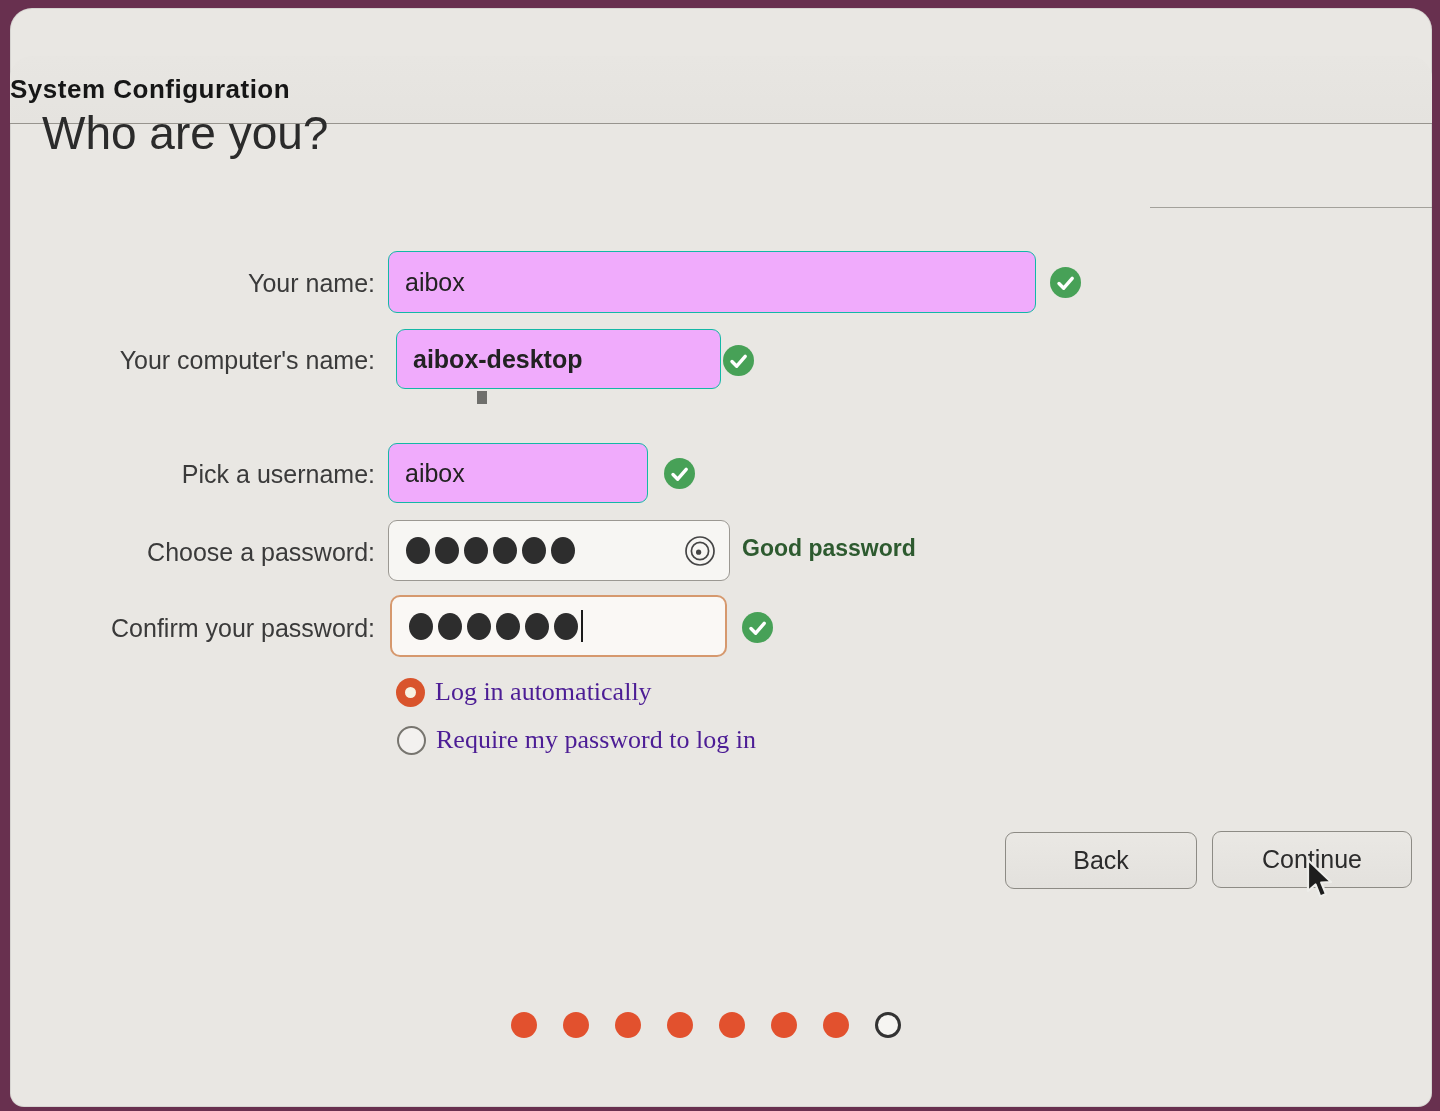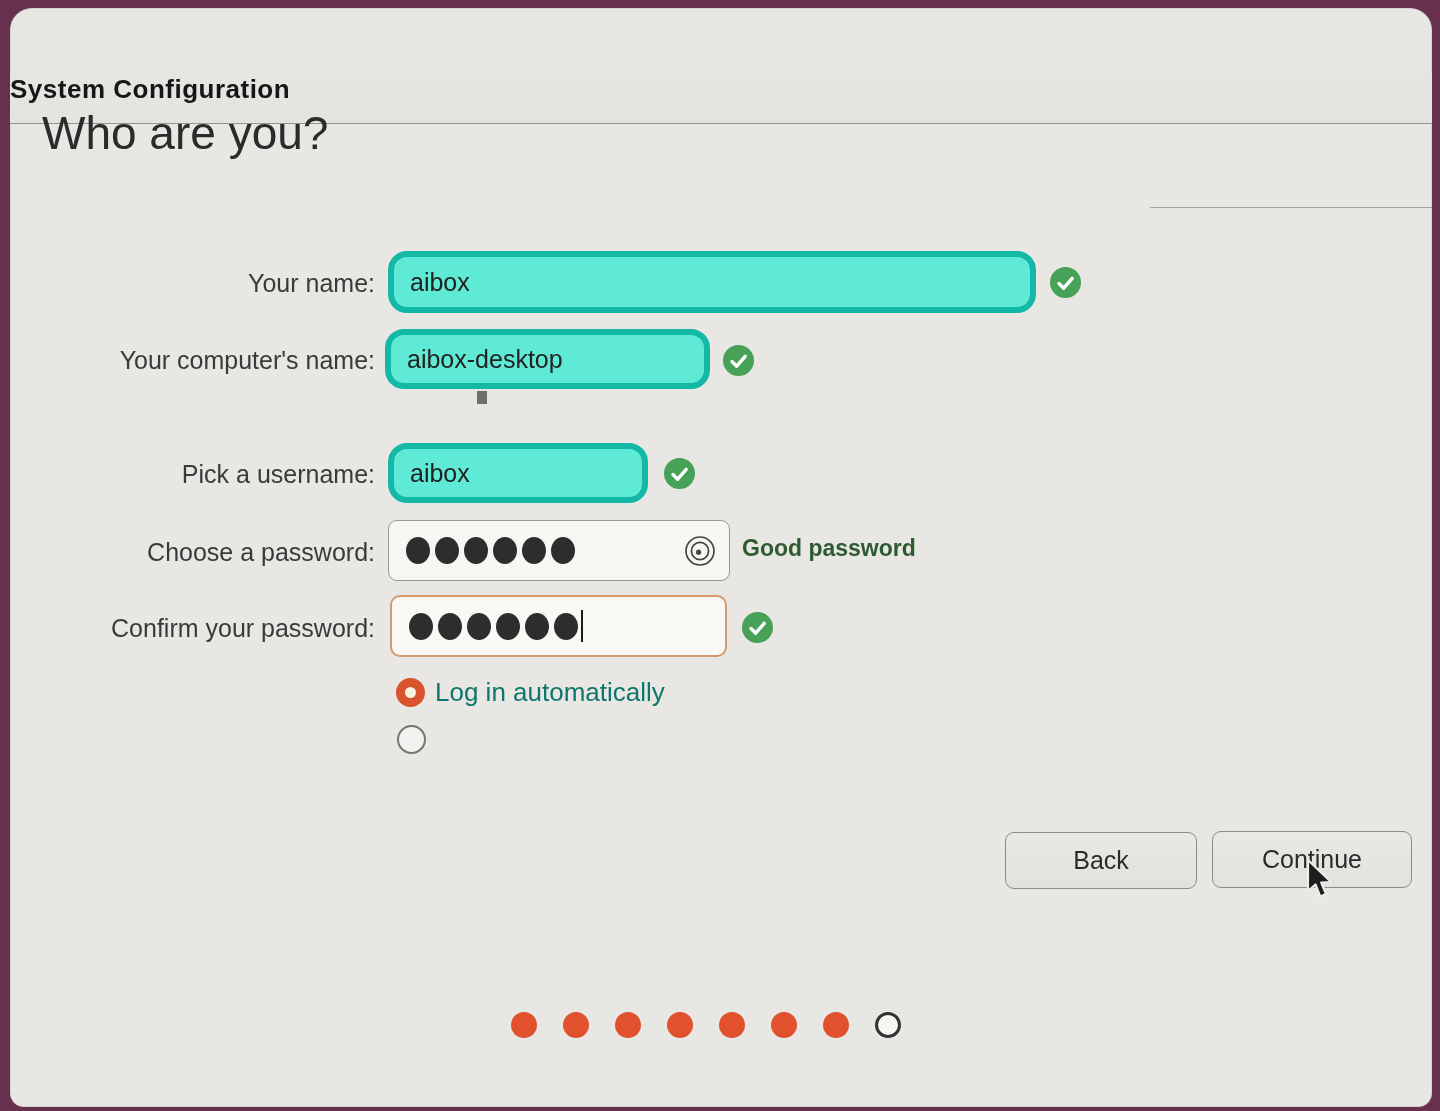--- a/index.html
+++ b/index.html
@@ -35,22 +35,22 @@
   .heading {
     position:absolute; left:32px; top:98px;
     font-size:46px; font-weight:300; color:#2b2b2b;
   }
   
   .flabel {
     position:absolute; left:0; width:365px; text-align:right;
     font-size:25px; color:#3a3a3a; line-height:32px;padding-left:28px;
   }
   .tinput {
-    position:absolute; background:#5eead4;
-    border:6px solid #14b8a6; border-radius:19px;
+    position:absolute; background:#f0abfc;
+    border:1px solid #14b8a6; border-radius:9px;
     font-family:"Liberation Sans", sans-serif;
     font-size:25px; color:#222; padding:0 16px; outline:none;
   }
   .pwbox {
     position:absolute; background:#f7f6f3;
     border:1px solid #9b9892; border-radius:9px;
     display:flex; align-items:center; padding:0 12px 0 17px;
   }
   .pwbox.focused { border:2px solid #d6996e; border-radius:10px; background:#faf8f5; }
   .pwdots { display:flex; align-items:center; gap:5px; }
@@ -69,21 +69,21 @@
   }
   
   .radio-row { position:absolute; display:flex; align-items:center; cursor:pointer; }
   .radio { width:29px; height:29px; border-radius:50%; margin-right:10px; flex:0 0 auto; position:relative; }
   .radio-on { background:#d9542c; }
   .radio-on::after {
     content:""; position:absolute; left:9px; top:9px; width:11px; height:11px;
     border-radius:50%; background:#f7f2e2;
   }
   .radio-off { background:rgba(250,249,246,0.6); border:2px solid #77756f; }
-  .radio-label { font-size:26px; color:#0f766e; }
+  .radio-label { font-size:26px; color:#4c1d95;font-family:Liberation Serif, serif; }
   
   .btn {
     position:absolute; height:57px;
     background:linear-gradient(#eae8e4,#e3e1dd);
     border:1px solid #8d8b85; border-radius:9px;
     font-family:"Liberation Sans", sans-serif;
     font-size:25px; color:#2b2b2b; cursor:pointer;
   }
   
   .progress { position:absolute; left:501px; top:1004px; display:flex; gap:26px; }
@@ -109,21 +109,21 @@
   <label class="flabel" style="top:259px;">Your name:</label>
   <input class="tinput" style="left: 378px; top: 243px; width: 648px; height: 62px;" value="aibox">
   <span class="check-icon" style="left:1040px; top:259px;">
     <svg width="31" height="31" viewBox="0 0 31 31">
         <circle cx="15.5" cy="15.5" r="15.5" fill="#47a157"></circle>
         <path d="M9 16.5 L13.7 21.2 L22.2 11.3" stroke="#fff" stroke-width="3.4" fill="none" stroke-linecap="round" stroke-linejoin="round"></path>
       </svg>
   </span>
 
   <label class="flabel" style="top:336px;">Your computer's name:</label>
-  <input class="tinput" style="left: 375px; top: 321px; width: 325px; height: 60px;" value="aibox-desktop">
+  <input class="tinput" style="left: 386px; top: 321px; width: 325px; height: 60px; font-weight: bold;" value="aibox-desktop">
   <span class="check-icon" style="left:713px; top:337px;">
     <svg width="31" height="31" viewBox="0 0 31 31">
         <circle cx="15.5" cy="15.5" r="15.5" fill="#47a157"></circle>
         <path d="M9 16.5 L13.7 21.2 L22.2 11.3" stroke="#fff" stroke-width="3.4" fill="none" stroke-linecap="round" stroke-linejoin="round"></path>
       </svg>
   </span>
   <span class="artifact"></span>
 
   <label class="flabel" style="top:450px;">Pick a username:</label>
   <input class="tinput" style="left: 378px; top: 435px; width: 260px; height: 60px;" value="aibox">
@@ -172,20 +172,21 @@
         <path d="M9 16.5 L13.7 21.2 L22.2 11.3" stroke="#fff" stroke-width="3.4" fill="none" stroke-linecap="round" stroke-linejoin="round"></path>
       </svg>
   </span>
 
   <div class="radio-row" style="left:386px; top:669px;">
     <span class="radio radio-on"></span>
     <span class="radio-label">Log in automatically</span>
   </div>
   <div class="radio-row" style="left:387px; top:717px;">
     <span class="radio radio-off"></span>
+    <span class="radio-label">Require my password to log in</span>
   </div>
 
   <button class="btn" style="left:995px; top:824px; width:192px;">Back</button>
   <button class="btn" style="left:1202px; top:823px; width:200px;">Continue</button>
 
   <div class="progress">
       <span class="dot filled"></span>
       <span class="dot filled"></span>
       <span class="dot filled"></span>
       <span class="dot filled"></span>

